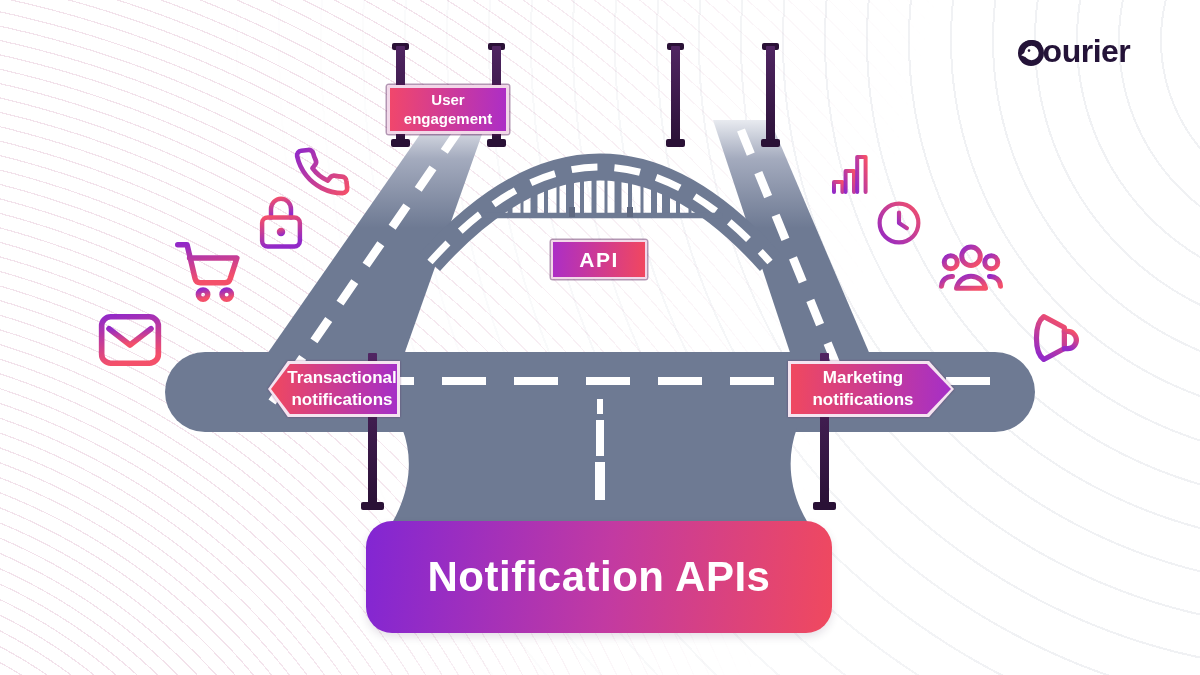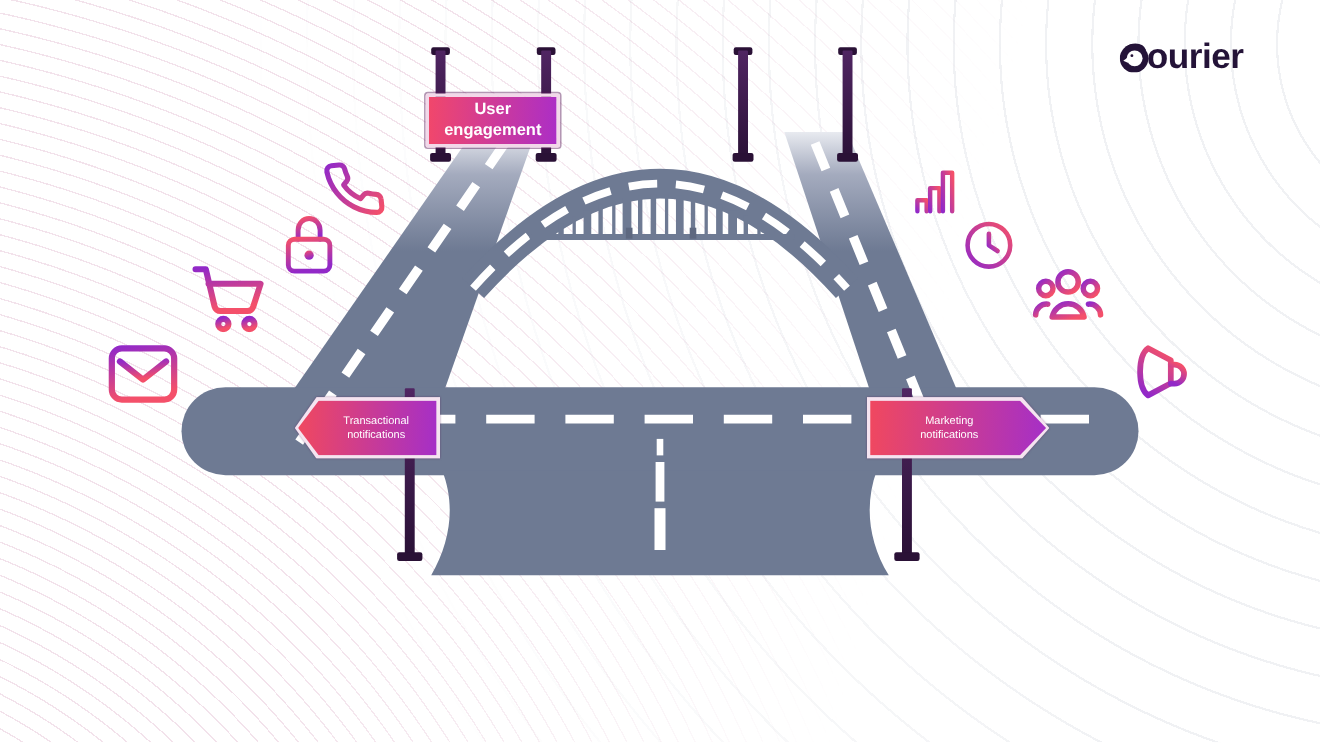--- a/index.html
+++ b/index.html
@@ -30,21 +30,21 @@
   .sign-api{left:551px;top:212px;width:96px;height:39px;font-size:21px;letter-spacing:1.5px;
     background:linear-gradient(92deg,#AC2EC6,#F1475F);border-width:2px;}
   
   .sign-arrow{position:absolute;z-index:3;width:132px;height:56px;
     filter:drop-shadow(0 0 1px rgba(86,22,86,.5));}
   .sign-arrow .plate{position:absolute;inset:0;background:#F5E4F0;}
   .sign-arrow .inner{position:absolute;inset:3px;background:linear-gradient(92deg,#F0485F,#A52FC7);}
   .arrow-left .plate,.arrow-left .inner{clip-path:polygon(0 50%,15% 0,100% 0,100% 100%,15% 100%);}
   .arrow-right .plate,.arrow-right .inner{clip-path:polygon(0 0,85% 0,100% 50%,85% 100%,0 100%);}
   .sign-arrow .txt{position:absolute;inset:0;display:flex;align-items:center;justify-content:center;
-    text-align:center;color:#fff;font-weight:normal;font-size:10px;line-height:1.3;}
+    text-align:center;color:#fff;font-weight:bold;font-size:17px;line-height:1.3;}
   .arrow-left .txt{padding-left:16px;}
   .arrow-right .txt{padding-right:16px;}
   .sign-transactional{left:268px;top:361px;}
   .sign-marketing{left:788px;top:361px;width:130px;padding-left:36px;}
   
   .banner{position:absolute;left:366px;top:521px;width:466px;height:112px;z-index:4;border-radius:26px;
     background:linear-gradient(96deg,#8226D3,#C23AA2 52%,#F0495E);
     display:flex;align-items:center;justify-content:center;color:#fff;font-weight:bold;
     font-size:42px;letter-spacing:.5px;box-shadow:0 4px 8px rgba(40,10,60,.12);}
   
@@ -133,20 +133,23 @@
   <div class="foot" style="left:813px;top:502px;width:23px;"></div>
 
   <div class="sign-top sign-user">
     <div>
       <div>User</div>
       <div>engagement</div>
     </div>
   </div>
 
 
+  <div class="sign-top sign-api">
+    <span>API</span>
+  </div>
 
   <div class="sign-arrow arrow-left sign-transactional">
     <div class="plate"></div>
     <div class="inner"></div>
     <div class="txt">
       <div>
         <div>Transactional</div>
         <div>notifications</div>
       </div>
     </div>
@@ -156,20 +159,23 @@
     <div class="plate"></div>
     <div class="inner"></div>
     <div class="txt">
       <div>
         <div>Marketing</div>
         <div>notifications</div>
       </div>
     </div>
   </div>
 
+  <div class="banner">
+    <span>Notification APIs</span>
+  </div>
 
   <div class="logo">
     <span class="word">Courier</span>
     <svg width="26" height="26" viewBox="0 0 26 26">
       <circle cx="13" cy="13" r="13" fill="#241338"></circle>
       <circle cx="13.5" cy="13" r="7.2" fill="#ffffff"></circle>
       <polygon points="3.2,15.2 7.8,11.8 7.8,17.2" fill="#ffffff"></polygon>
       <circle cx="11" cy="10.6" r="1.3" fill="#241338"></circle>
     </svg>
   </div>

